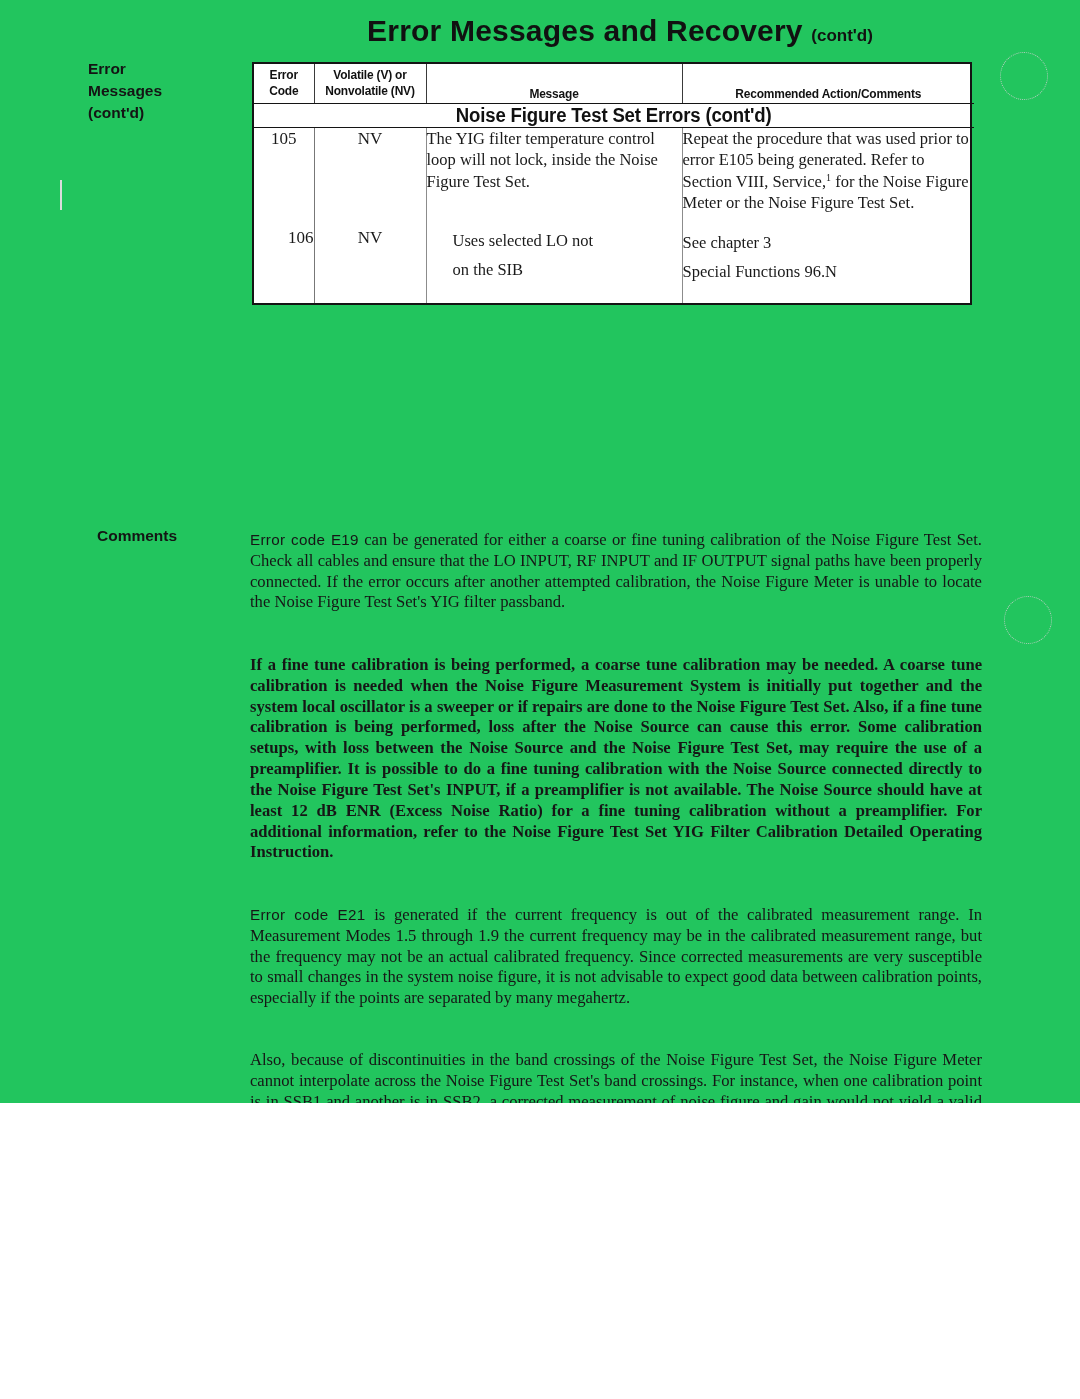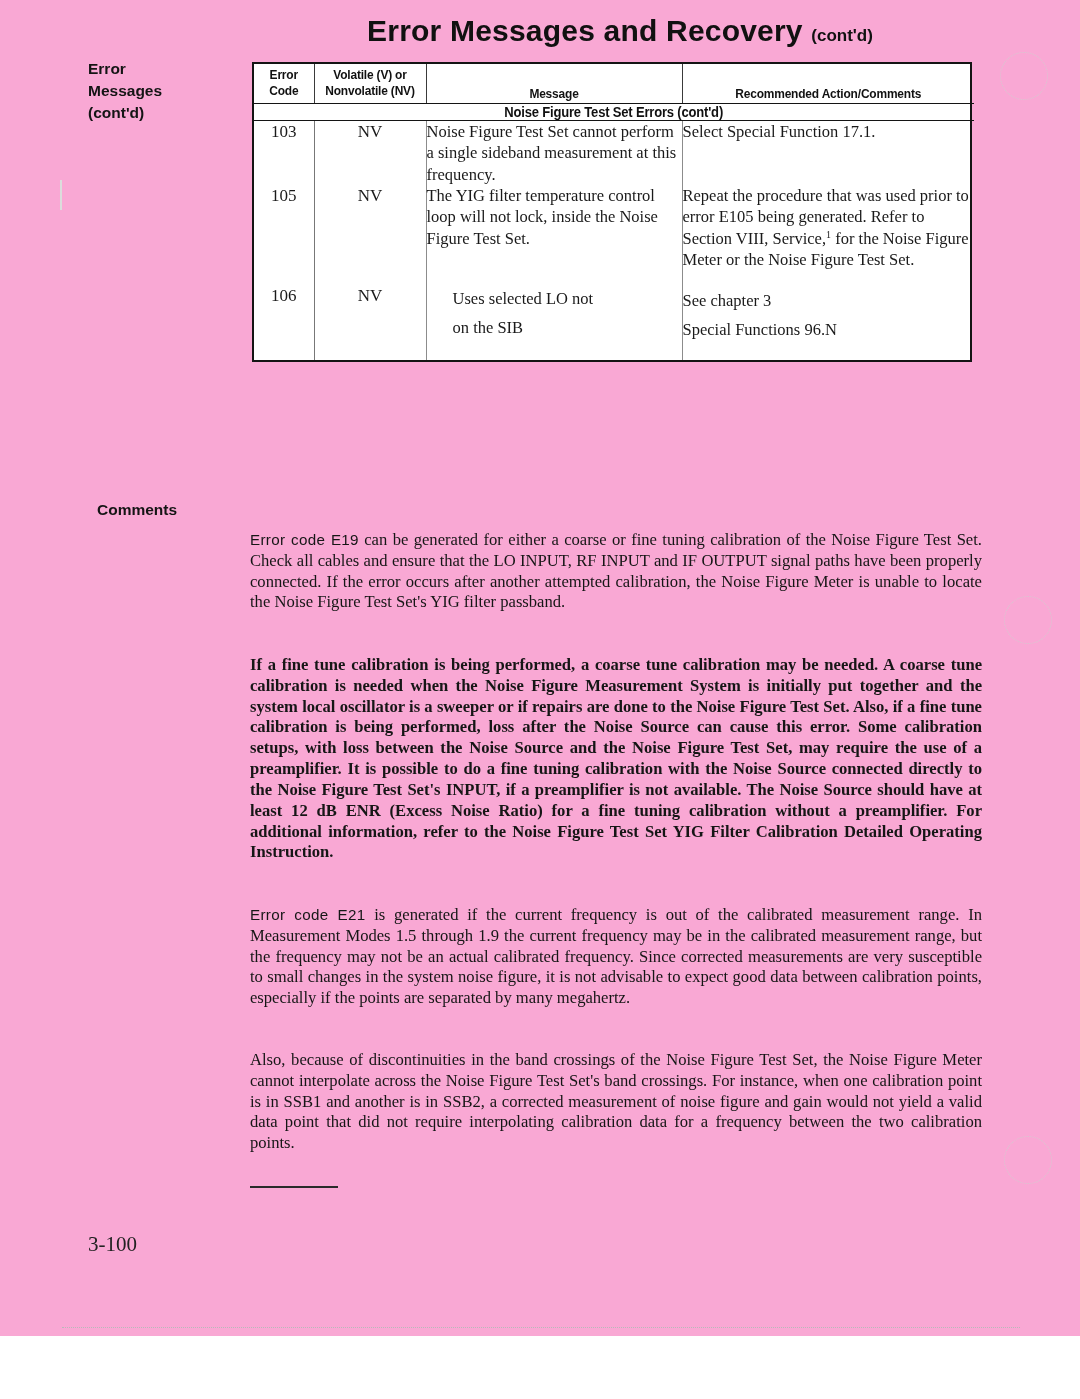--- a/index.html
+++ b/index.html
@@ -4,22 +4,22 @@
 <title>Error Messages and Recovery</title>
 <style>
   html, body {
     margin: 0;
     padding: 0;
     background: #ffffff;
   }
   #page {
     position: relative;
     width: 1080px;
-    height: 1336px;
-    background: #f9a8d4;
+    height: 1103px;
+    background: #22c55e;
     overflow: hidden;
     font-family: "Liberation Serif", "DejaVu Serif", serif;
     color: #1a1a1a;
   }
 
   
   .page-title {
     position: absolute;
     left: 250px;
     top: 14px;
@@ -41,21 +41,21 @@
   
   .margin-head {
     position: absolute;
     font-family: "Liberation Sans", "DejaVu Sans", sans-serif;
     font-weight: bold;
     font-size: 15.5px;
     color: #141414;
     line-height: 1.42;
   }
   #side-heading-error { left: 88px; top: 58px; }
-  #side-heading-comments { left: 97px; top: 499px; }
+  #side-heading-comments { left: 97px; top: 525px; }
 
   
   .tbl-wrap {
     position: absolute;
     left: 252px;
     top: 62px;
     width: 720px;
     border: 2.2px solid #141414;
     box-sizing: border-box;
     background: #fff;
@@ -90,21 +90,21 @@
     transform: scaleX(0.92);
   }
   .hdr-cell.last { border-right: none; }
   .hdr-row-mid { vertical-align: middle !important; }
   tr.hdr-row > td { border-bottom: 1.8px solid #141414; }
 
   
   .band-cell {
     font-family: "Liberation Sans", "DejaVu Sans", sans-serif;
     font-weight: bold;
-    font-size: 14px;
+    font-size: 20px;
     text-align: center;
     padding: 15px 0 15px 0;
     border-bottom: 1.8px solid #141414;
     letter-spacing: -0.2px;
     color: #111;
     margin-top: 46px;
   }
   .band-cell span { display: inline-block; transform: scaleX(0.93); }
 
   
@@ -274,37 +274,31 @@
             <div>Nonvolatile (NV)</div>
           </td>
           <td class="hdr-cell hdr-row-mid" style="padding-top:22px;">Message</td>
           <td class="hdr-cell last hdr-row-mid" style="padding-top:22px;">Recommended Action/Comments</td>
         </tr>
 
         <tr>
           <td class="band-cell" colspan="4"><span>Noise Figure Test Set Errors (cont'd)</span></td>
         </tr>
 
-        <tr>
-          <td class="cell-code">103</td>
-          <td class="cell-vol">NV</td>
-          <td class="cell-msg">Noise Figure Test Set cannot perform a single sideband measurement at this frequency.</td>
-          <td class="cell-act">Select Special Function 17.1.</td>
-        </tr>
 
 
         <tr>
           <td class="cell-code">105</td>
           <td class="cell-vol">NV</td>
           <td class="cell-msg">The YIG filter temperature control loop will not lock, inside the Noise Figure Test Set.</td>
           <td class="cell-act"><span>Repeat the procedure that was used prior to error E105 being generated. Refer to Section VIII, Service,</span><span class="sup">1</span><span> for the Noise Figure Meter or the Noise Figure Test Set.</span></td>
         </tr>
 
         <tr>
-          <td class="cell-code" style="padding-top:14px;">106</td>
+          <td class="cell-code" style="padding-top:14px;text-align:right;">106</td>
           <td class="cell-vol" style="padding-top:14px;">NV</td>
           <td class="cell-msg center-ish" style="padding-top:14px;padding-bottom:16px;line-height:1.75;">
             <span class="msg-line">Uses selected LO not</span>
             <span class="msg-line">on the SIB</span>
           </td>
           <td class="cell-act" style="padding-top:16px;padding-bottom:16px;line-height:1.75;">
             <span class="msg-line">See chapter 3</span>
             <span class="msg-line">Special Functions 96.N</span>
           </td>
         </tr>

